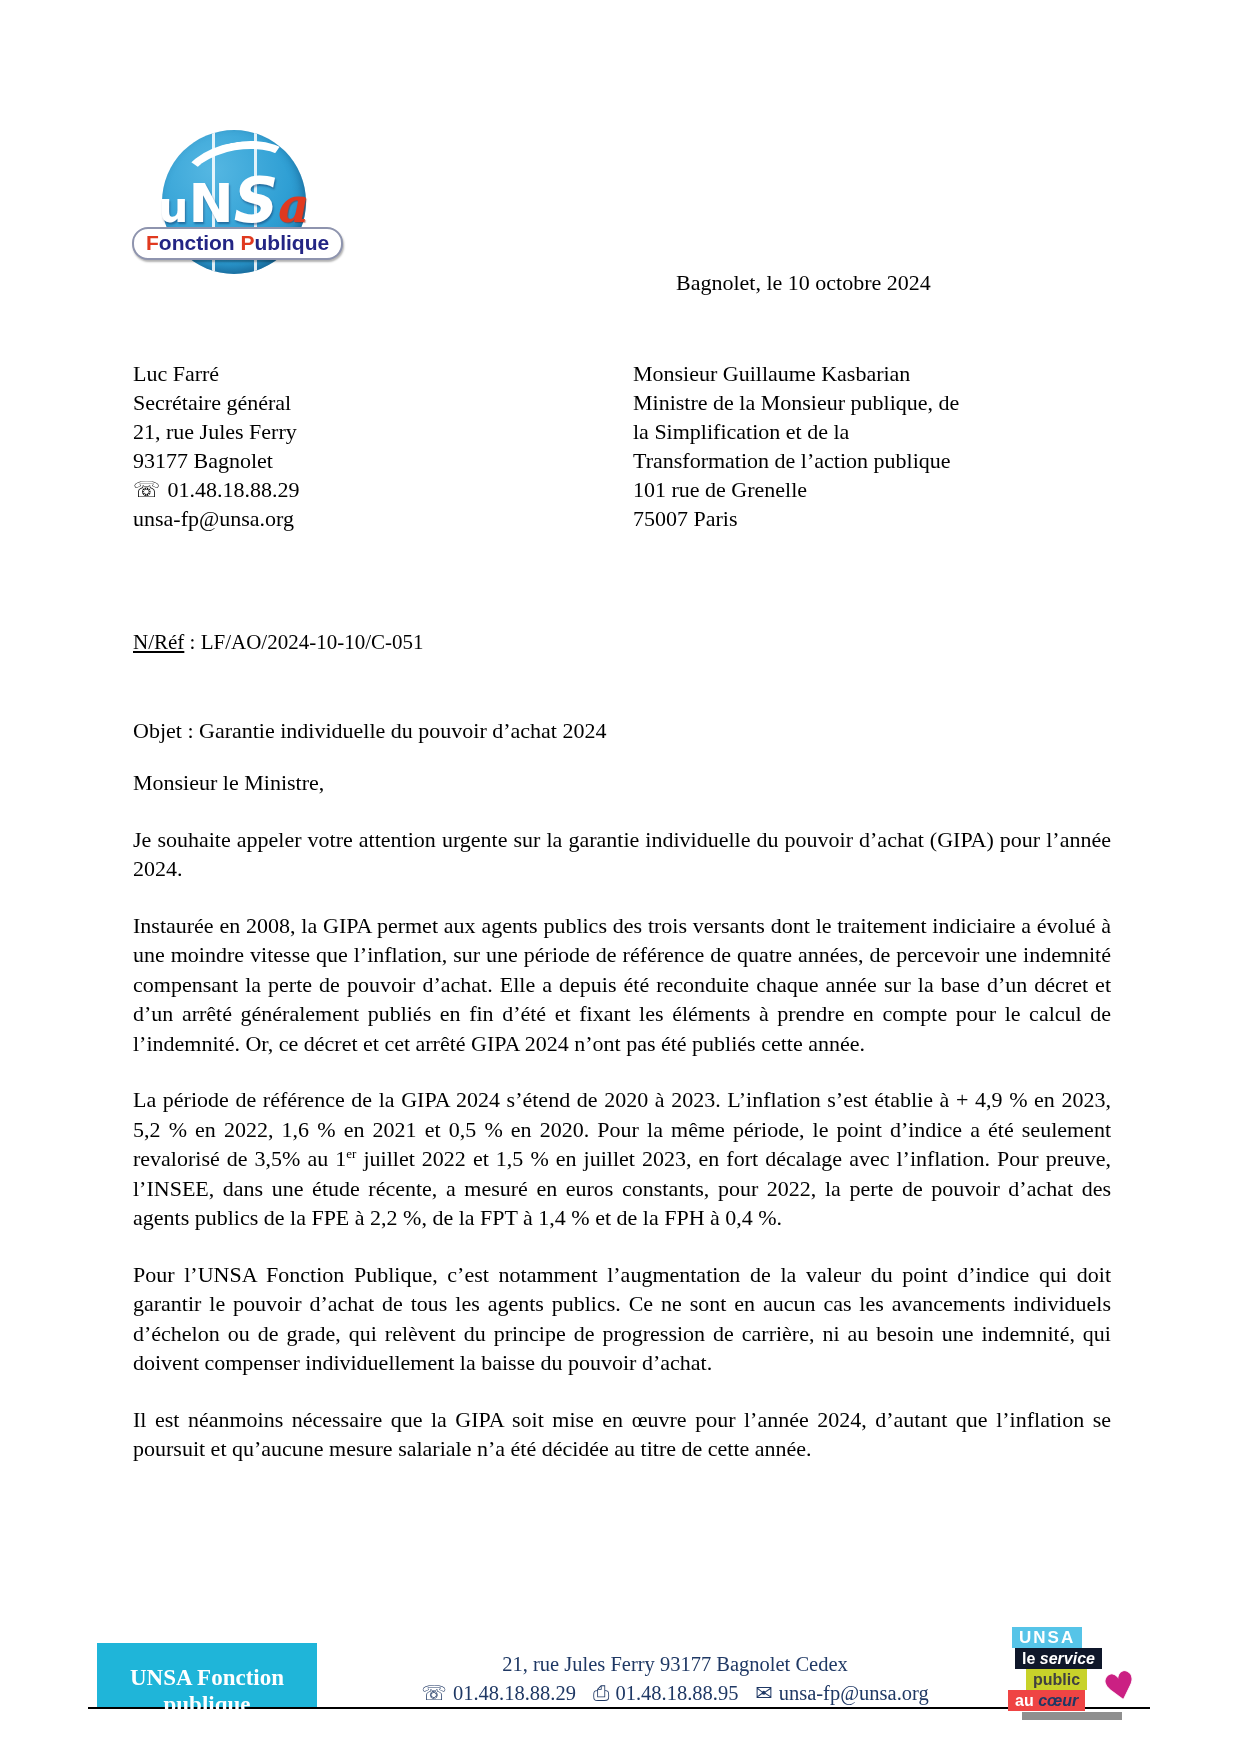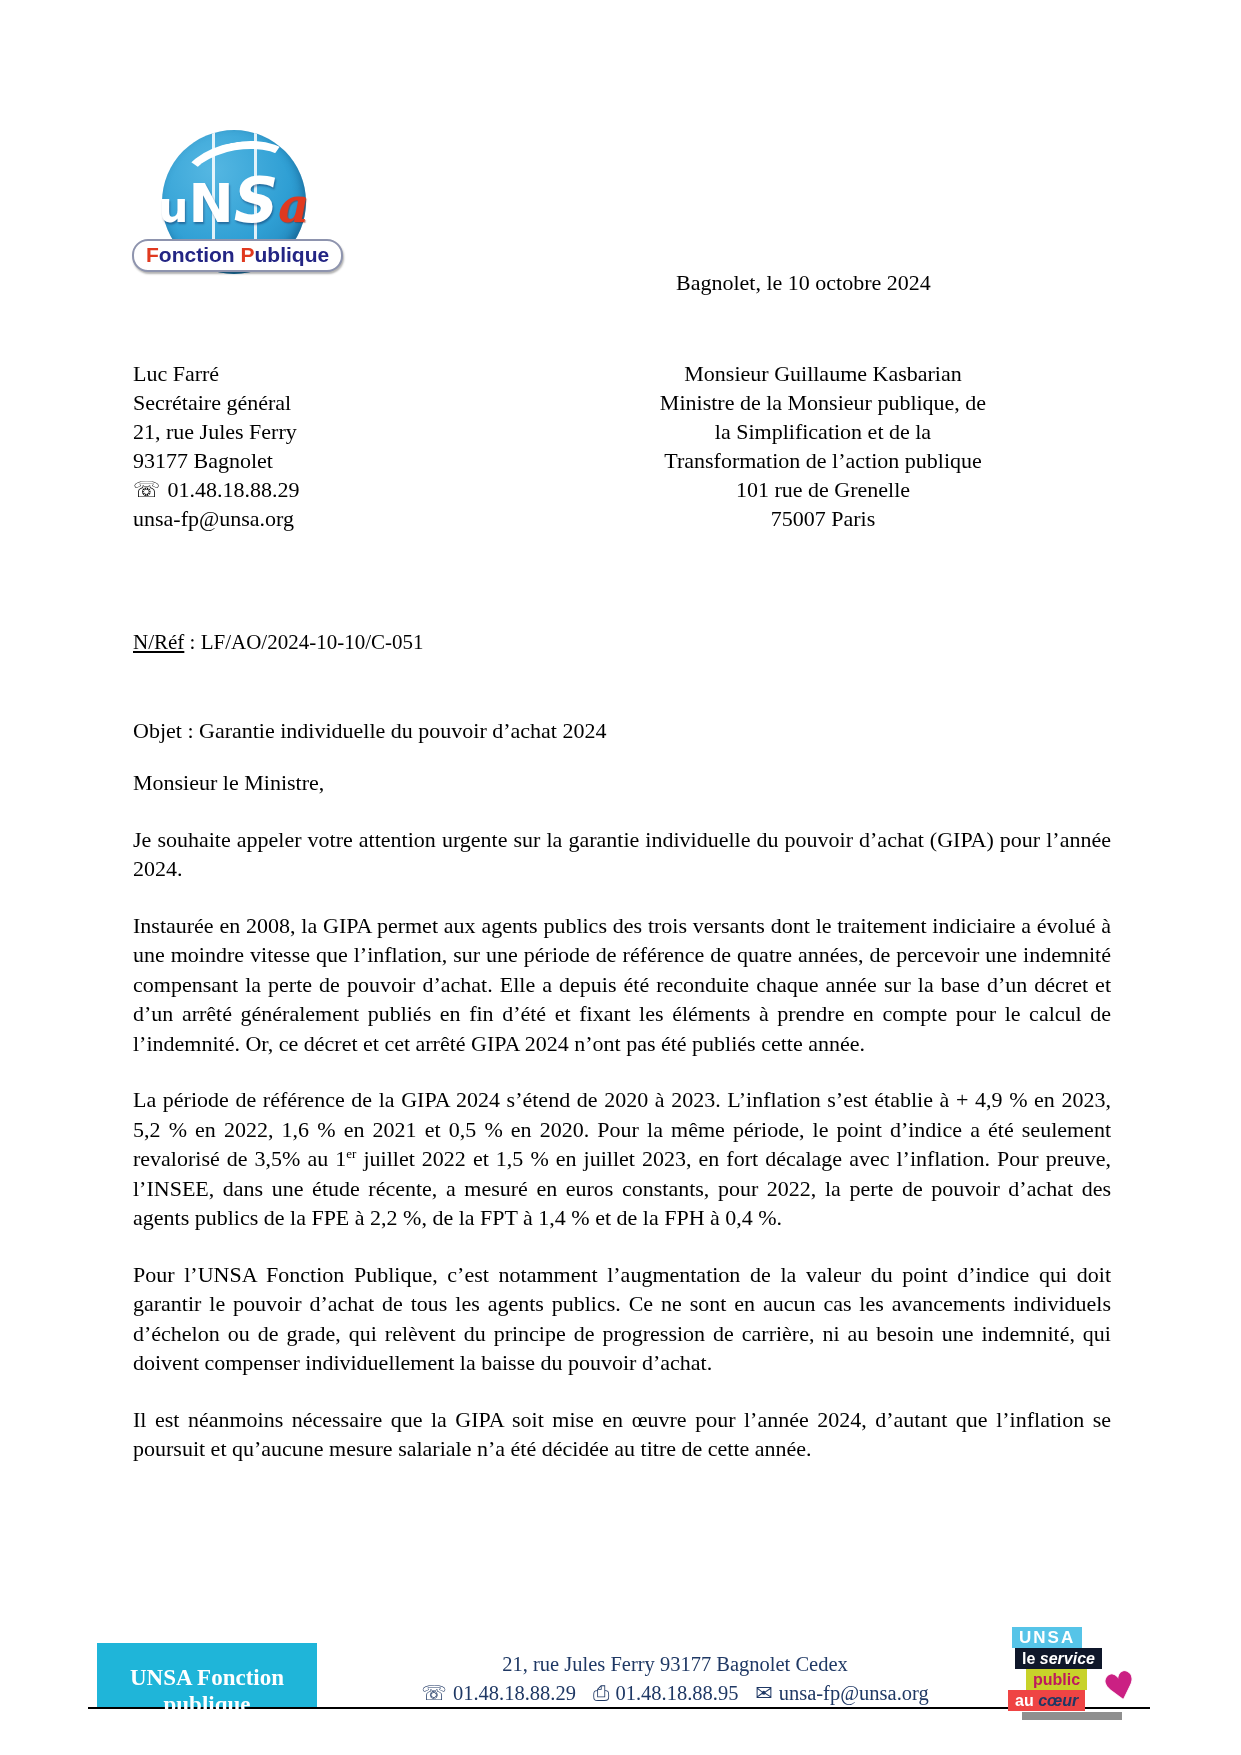--- a/index.html
+++ b/index.html
@@ -13,31 +13,31 @@
                overflow:hidden;box-shadow:inset -3px -4px 8px rgba(0,40,80,.35);}
   .logo-vline{position:absolute;top:0;bottom:0;width:3px;background:rgba(255,255,255,.85);}
   .logo-vline.v1{left:50px;} .logo-vline.v2{left:92px;}
   .logo-arc{position:absolute;left:20px;top:12px;width:98px;height:48px;border:8px solid transparent;
             border-top-color:#fff;border-radius:50%;transform:rotate(-10deg);}
   .logo-letters{position:absolute;left:0;top:40px;width:172px;display:flex;justify-content:center;
                 align-items:baseline;font-family:"DejaVu Sans",sans-serif;font-weight:bold;color:#fff;
                 text-shadow:1px 2px 2px rgba(10,40,90,.45);}
   .lu{font-size:42px;} .lN{font-size:54px;} .lS{font-size:62px;font-style:italic;}
   .la{font-size:48px;font-style:italic;color:#e0391f;font-family:"DejaVu Serif",serif;text-shadow:1px 1px 1px rgba(120,20,0,.4);}
-  .logo-banner{position:absolute;left:-16px;bottom:4px;background:#fff;border:2px solid #8e94ae;
+  .logo-banner{position:absolute;left:-16px;bottom:16px;background:#fff;border:2px solid #8e94ae;
                border-radius:16px;padding:2px 12px 3px;white-space:nowrap;
                font-family:"Liberation Sans",sans-serif;font-weight:bold;font-size:21px;color:#232584;
                box-shadow:1px 2px 2px rgba(0,0,0,.3);}
   .accent-red{color:#e0391f;}
 
   
   .date{position:absolute;left:676px;top:270px;font-size:22px;}
   .addr{position:absolute;top:359px;font-size:22px;line-height:29px;}
   .addr.sender{left:133px;width:330px;}
-  .addr.recipient{left:633px;width:380px;text-align:center;}
+  .addr.recipient{left:633px;width:380px;}
   .icon{font-family:"DejaVu Sans",sans-serif;}
   .addr .icon{margin-right:7px;}
 
   .ref{position:absolute;left:133px;top:630px;font-size:21px;}
   .ref .ref-label{text-decoration:underline;}
   .subject{position:absolute;left:133px;top:718px;font-size:22px;font-family:Liberation Serif, serif;}
 
   
   .body{position:absolute;left:133px;top:768px;width:978px;font-size:22px;line-height:29.5px;text-align:justify;}
   .body p{margin:0 0 27px 0;}
@@ -53,21 +53,21 @@
                  color:#1f3864;font-size:20.5px;line-height:29px;}
   .footer-center .icon{margin:0 6px 0 12px;}
   .footer-center .icon.first{margin-left:0;}
 
   .brand{position:absolute;left:1000px;top:1627px;width:124px;font-family:"Liberation Sans",sans-serif;
          font-weight:bold;font-size:16px;line-height:19px;}
   .brand .bar{display:block;width:max-content;padding:1px 7px;}
   .bar1{background:#56c4e8;color:#fff;margin-left:12px;letter-spacing:2px;font-size:17px;}
   .bar2{background:#0f172a;color:#fff;margin-left:15px;}
   .bar2 .b-it{font-style:italic;}
-  .bar3{background:#c8d22a;color:#be185d;margin-left:26px;padding-right:20px;}
+  .bar3{background:#c8d22a;color:#404040;margin-left:26px;padding-right:20px;}
   .bar4{background:#ef4444;color:#fff;margin-left:8px;}
   .bar4 .b-dark{color:#1f3864;font-style:italic;}
   .brand-heart{position:absolute;right:-12px;bottom:6px;color:#cb2083;font-size:36px;line-height:1;
                transform:rotate(-14deg);font-family:"DejaVu Sans",sans-serif;text-shadow:0 0 1px #cb2083;}
   .brand-shadow{position:absolute;left:22px;bottom:-9px;width:100px;height:8px;background:#8f8f8f;}
 </style>
 </head>
 <body>
 
 <div class="page">

